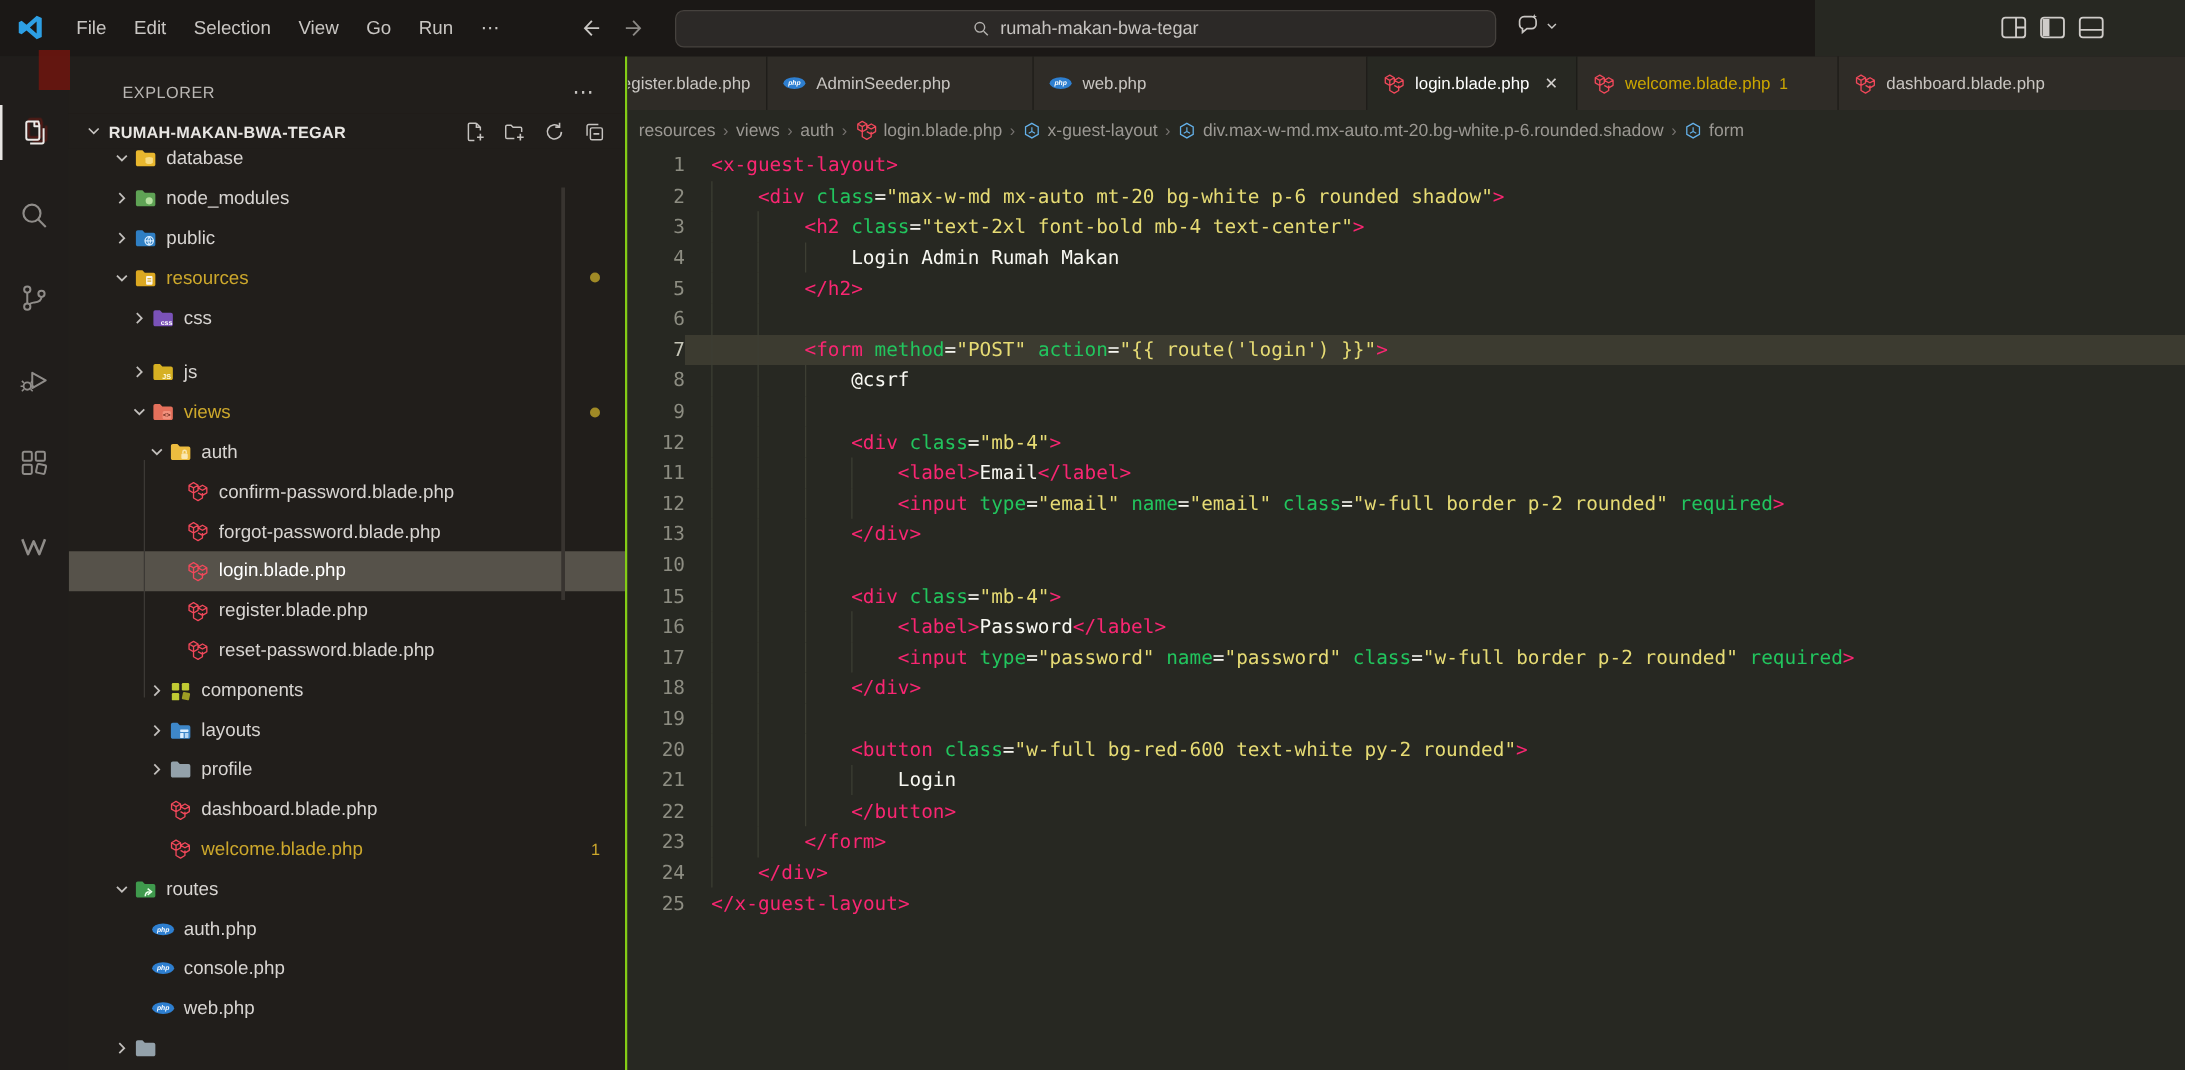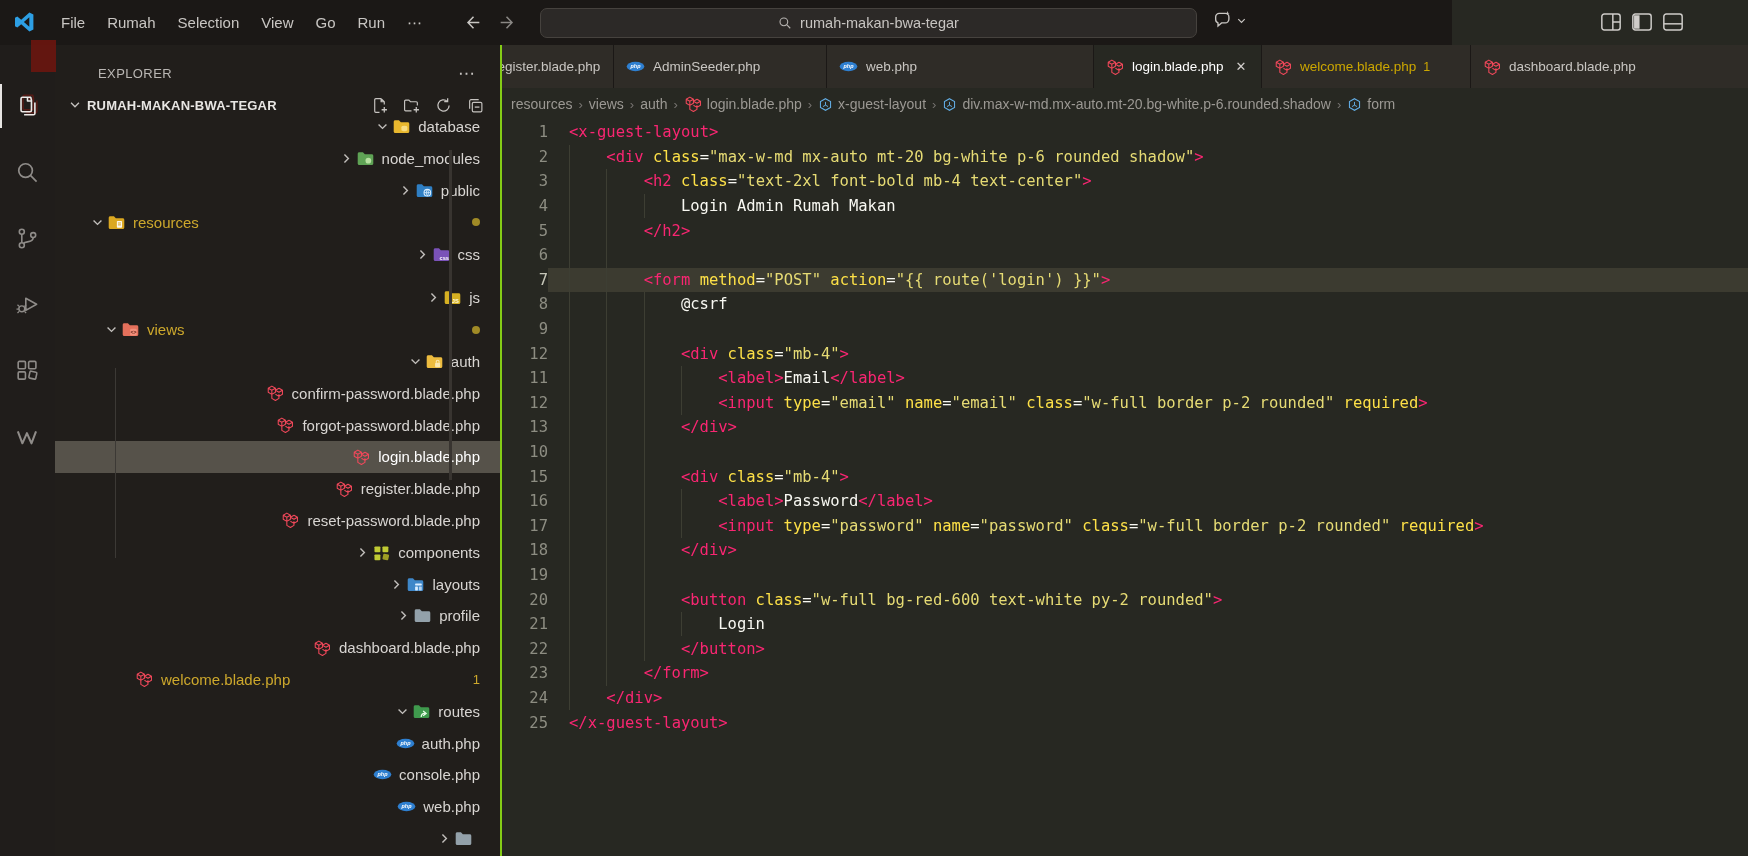--- a/index.html
+++ b/index.html
@@ -29,21 +29,21 @@
   
   .sidebar{position:absolute;left:55px;top:45px;width:447px;height:811px;background:#211e1b;overflow:hidden;border-right:2px solid #84cc16;box-sizing:border-box;}
   .sb-header{position:absolute;top:0;left:0;right:0;height:46px;background:#211e1b;z-index:3;}
   .sb-title{position:absolute;left:43px;top:21px;font-size:13px;letter-spacing:.4px;color:#bab7b4;}
   .sb-ellipsis{position:absolute;right:24px;top:18px;color:#c6c3c0;font-size:17px;letter-spacing:1px;cursor:pointer;}
   .sb-section{position:absolute;top:46px;left:0;right:0;height:28px;background:#211e1b;z-index:3;display:flex;align-items:center;padding:0 16px 0 13px;box-sizing:border-box;}
   .sb-section .name{font-weight:bold;font-size:13px;color:#e8e6e3;margin-left:5px;letter-spacing:.2px;white-space:nowrap;}
   .sb-actions{margin-left:auto;display:flex;gap:15px;color:#c6c3c0;}
   .sb-actions span{cursor:pointer;}
   .tree{position:absolute;top:66px;left:0;right:0;z-index:1;}
-  .tree-row{height:31.8px;display:flex;align-items:center;padding-right:20px;box-sizing:border-box;font-size:15px;color:#d8d5d2;cursor:pointer;white-space:nowrap;justify-content:flex-end;}
+  .tree-row{height:31.8px;display:flex;align-items:center;padding-right:20px;box-sizing:border-box;font-size:15px;color:#d8d5d2;cursor:pointer;white-space:nowrap;}
   .tree-row.selected{background:#56524a;color:#ffffff;}
   .twisty{width:19px;flex:none;display:flex;align-items:center;justify-content:center;}
   .ticon{width:25px;flex:none;display:flex;align-items:center;}
   .tlabel{margin-left:1px;}
   .tlabel.warn{color:#cda82c;}
   .tdot{margin-left:auto;width:8px;height:8px;border-radius:50%;background:#a08a26;flex:none;}
   .tbadge{margin-left:auto;color:#cda82c;font-size:13px;flex:none;}
   .tree-guide{position:absolute;left:60px;top:323px;width:1px;height:190px;background:#3c3935;z-index:2;}
   .sb-scrollbar{position:absolute;left:394px;top:105px;width:3px;height:330px;background:#383430;z-index:4;}
 
@@ -62,34 +62,34 @@
   .bc-sep{color:#767370;margin:0 6px;font-size:13px;}
 
   .code{position:absolute;top:75px;left:0;right:0;bottom:0;font-family:"DejaVu Sans Mono",monospace;font-size:15.5px;}
   .cl{height:24.6px;display:flex;}
   .cl .num{width:46px;flex:none;text-align:right;color:#8d8d82;align-self:center;cursor:pointer;}
   .cl .cbody{flex:1;display:flex;align-items:center;padding-left:21px;}
   .cl.active .cbody{background:#3c3b30;}
   .cl.active .num{color:#c6c6b8;}
   .g{width:4ch;flex:none;border-left:1px solid #3d3e33;box-sizing:border-box;align-self:stretch;}
   .tk{white-space:pre;}
-  .tag{color:#f92672;} .attr{color:#fde047;} .str{color:#e6db74;} .txt{color:#f8f8f2;} .op{color:#f8f8f2;}
+  .tag{color:#f92672;} .attr{color:#22c55e;} .str{color:#e6db74;} .txt{color:#f8f8f2;} .op{color:#f8f8f2;}
 </style>
 </head>
 <body>
 
 <div class="titlebar">
   <span class="logo">
     <svg width="22" height="22" viewBox="0 0 22 22">
         <path d="M16.4 1.6 20.4 3.4 V18.6 L16.4 20.4 8.2 13.3 4.3 16.4 2 15.3 V6.7 L4.3 5.6 8.2 8.7 Z M16.3 6.2 10.9 11 16.3 15.8 Z" fill="#2d9fe4"></path>
       </svg>
   </span>
   <div class="menus">
       <div class="menu-item">File</div>
-      <div class="menu-item">Rumah</div>
+      <div class="menu-item">Edit</div>
       <div class="menu-item">Selection</div>
       <div class="menu-item">View</div>
       <div class="menu-item">Go</div>
       <div class="menu-item">Run</div>
       <div class="menu-item">⋯</div>
     </div>
   <div class="nav">
     <span>
       <svg width="17" height="17" viewBox="0 0 16 16">
           <path d="M8 2.5 2.8 8 8 13.5 M3 8h10.5" stroke="#c9c6c3" stroke-width="1.4" fill="none"></path>

